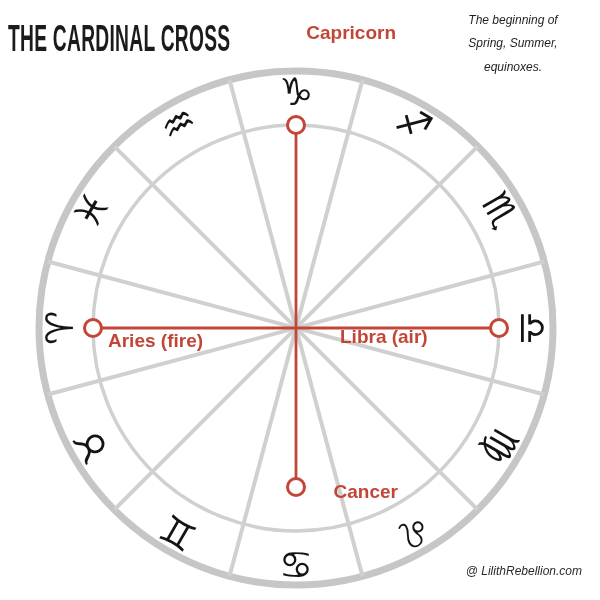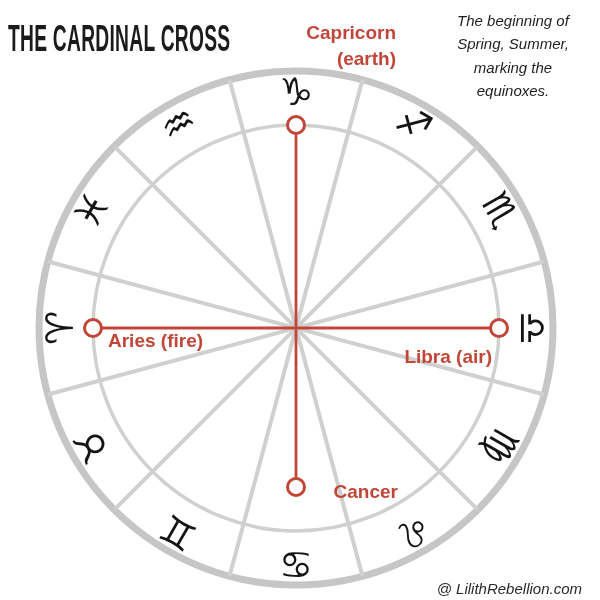--- a/index.html
+++ b/index.html
@@ -27,44 +27,44 @@
     letter-spacing: 0.5px;
   }
 
   .description {
     position: absolute;
     left: 433px;
     top: 9px;
     width: 160px;
     text-align: center;
     font-style: italic;
-    font-size: 15px;
+    font-size: 12px;
     line-height: 23.4px;
     color: #1f1f1f;
   }
 
   .red-label {
     position: absolute;
     color: #c24638;
     font-weight: 700;
     font-size: 19px;
     line-height: 26px;
     white-space: nowrap;
   }
   .label-top    { left: 196px; top: 20px;  width: 200px; text-align: right; }
   .label-left   { left: 108px;  top: 328px; }
-  .label-right  { left: 340px; top: 344px; width: 152px; text-align: right; }
+  .label-right  { left: 340px; top: 324px; width: 152px; }
   .label-bottom { left: 198px; top: 479px; width: 200px; text-align: right; }
 
   .watermark {
     position: absolute;
     right: 18px;
-    top: 580px;
+    top: 564px;
     font-style: italic;
-    font-size: 15px;
+    font-size: 12px;
     color: #2a2a2a;
     white-space: nowrap;
   }
 
   .glyph {
     font-family: "DejaVu Sans", sans-serif;
     font-size: 38px;
     fill: #141414;
   }
 </style>
@@ -111,27 +111,25 @@
       <text class="glyph" dy="0.35em" transform="translate(500.4,210)   rotate(60)">♏</text>
       <text class="glyph" dy="0.35em" transform="translate(414,123.6)   rotate(30)">♐</text>
     </g>
   </svg>
 
   <div class="page-title">THE CARDINAL CROSS</div>
 
   <div class="description">
     <div>The beginning of</div>
     <div>Spring, Summer,</div>
-    <div>marking the</div>
     <div>equinoxes.</div>
   </div>
 
   <div class="red-label label-top">
     <div>Capricorn</div>
-    <div>(earth)</div>
   </div>
 
   <div class="red-label label-left">Aries (fire)</div>
 
   <div class="red-label label-right">Libra (air)</div>
 
   <div class="red-label label-bottom">
     <div>Cancer</div>
   </div>
 

